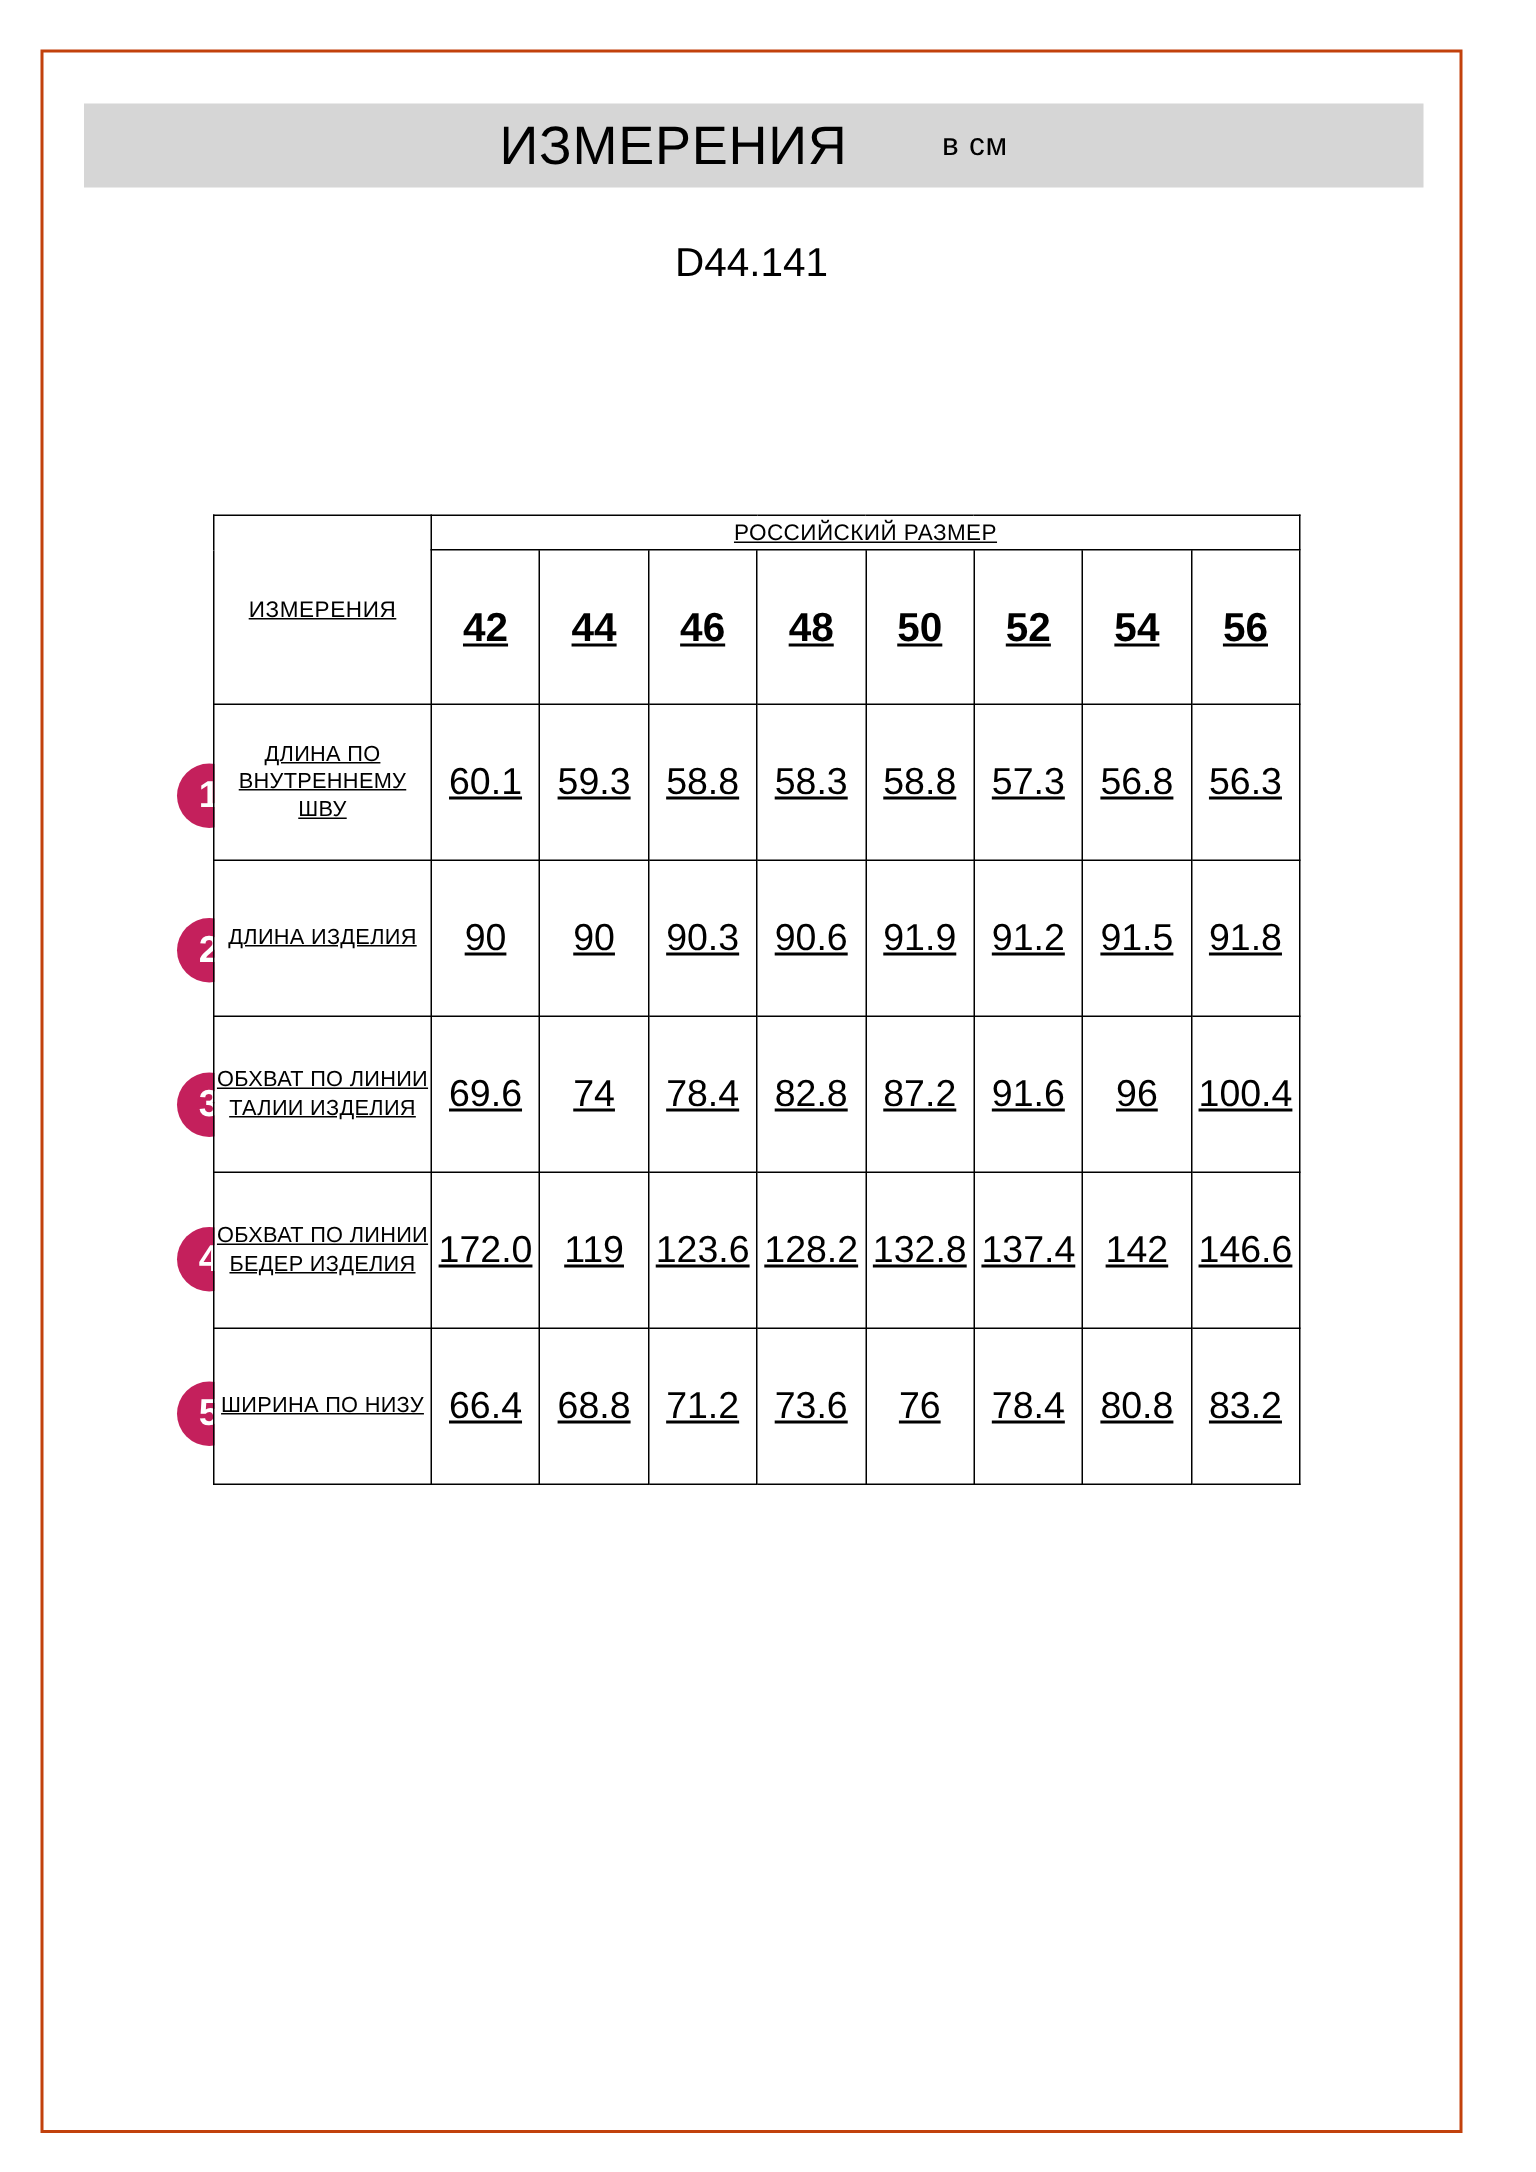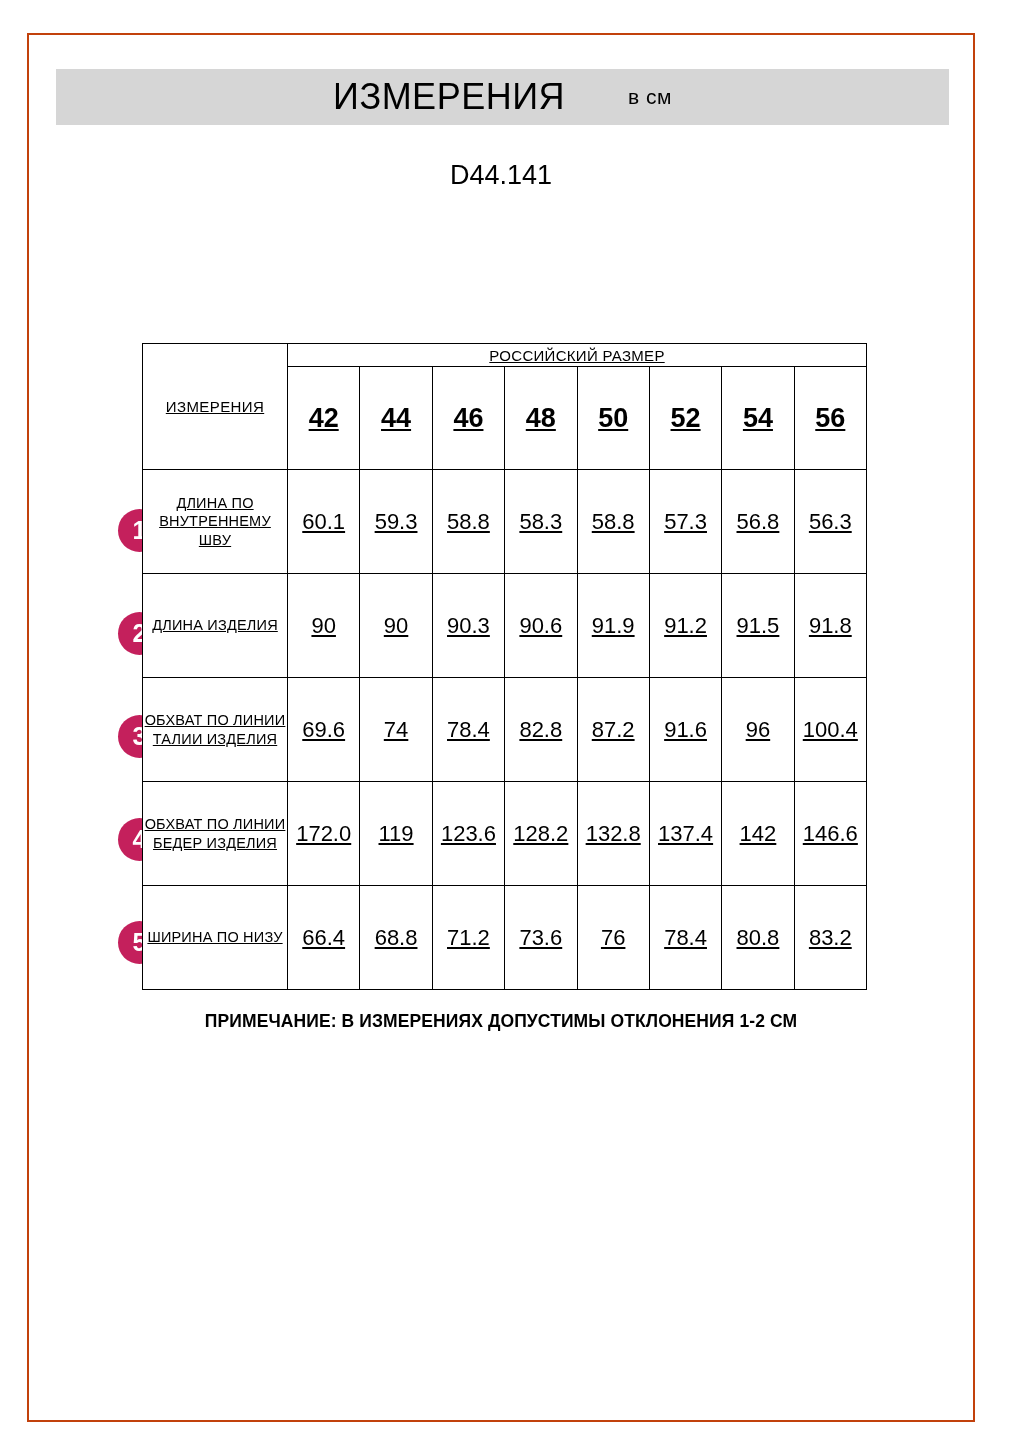--- a/index.html
+++ b/index.html
@@ -122,21 +122,21 @@
     font-weight: 700;
   }
   .row-label {
     font-size: 14.5px;
     font-weight: 400;
     line-height: 1.28;
     letter-spacing: 0.2px;
     padding: 2px 6px;
   }
   .row-value {
-    font-size: 22px;
+    font-size: 25px;
     font-weight: 400;
   }
   tr.data-row > td { height: 103px; }
 
   
   .badge {
     position: absolute;
     left: 89px;
     width: 43px;
     height: 43px;
@@ -267,15 +267,14 @@
           <td class="row-value">73.6</td>
           <td class="row-value">76</td>
           <td class="row-value">78.4</td>
           <td class="row-value">80.8</td>
           <td class="row-value">83.2</td>
         </tr>
       </tbody>
     </table>
   </div>
 
-  <div class="footnote">ПРИМЕЧАНИЕ: В ИЗМЕРЕНИЯХ ДОПУСТИМЫ ОТКЛОНЕНИЯ 1-2 СМ</div>
 
 </div>
 
 </body></html>

